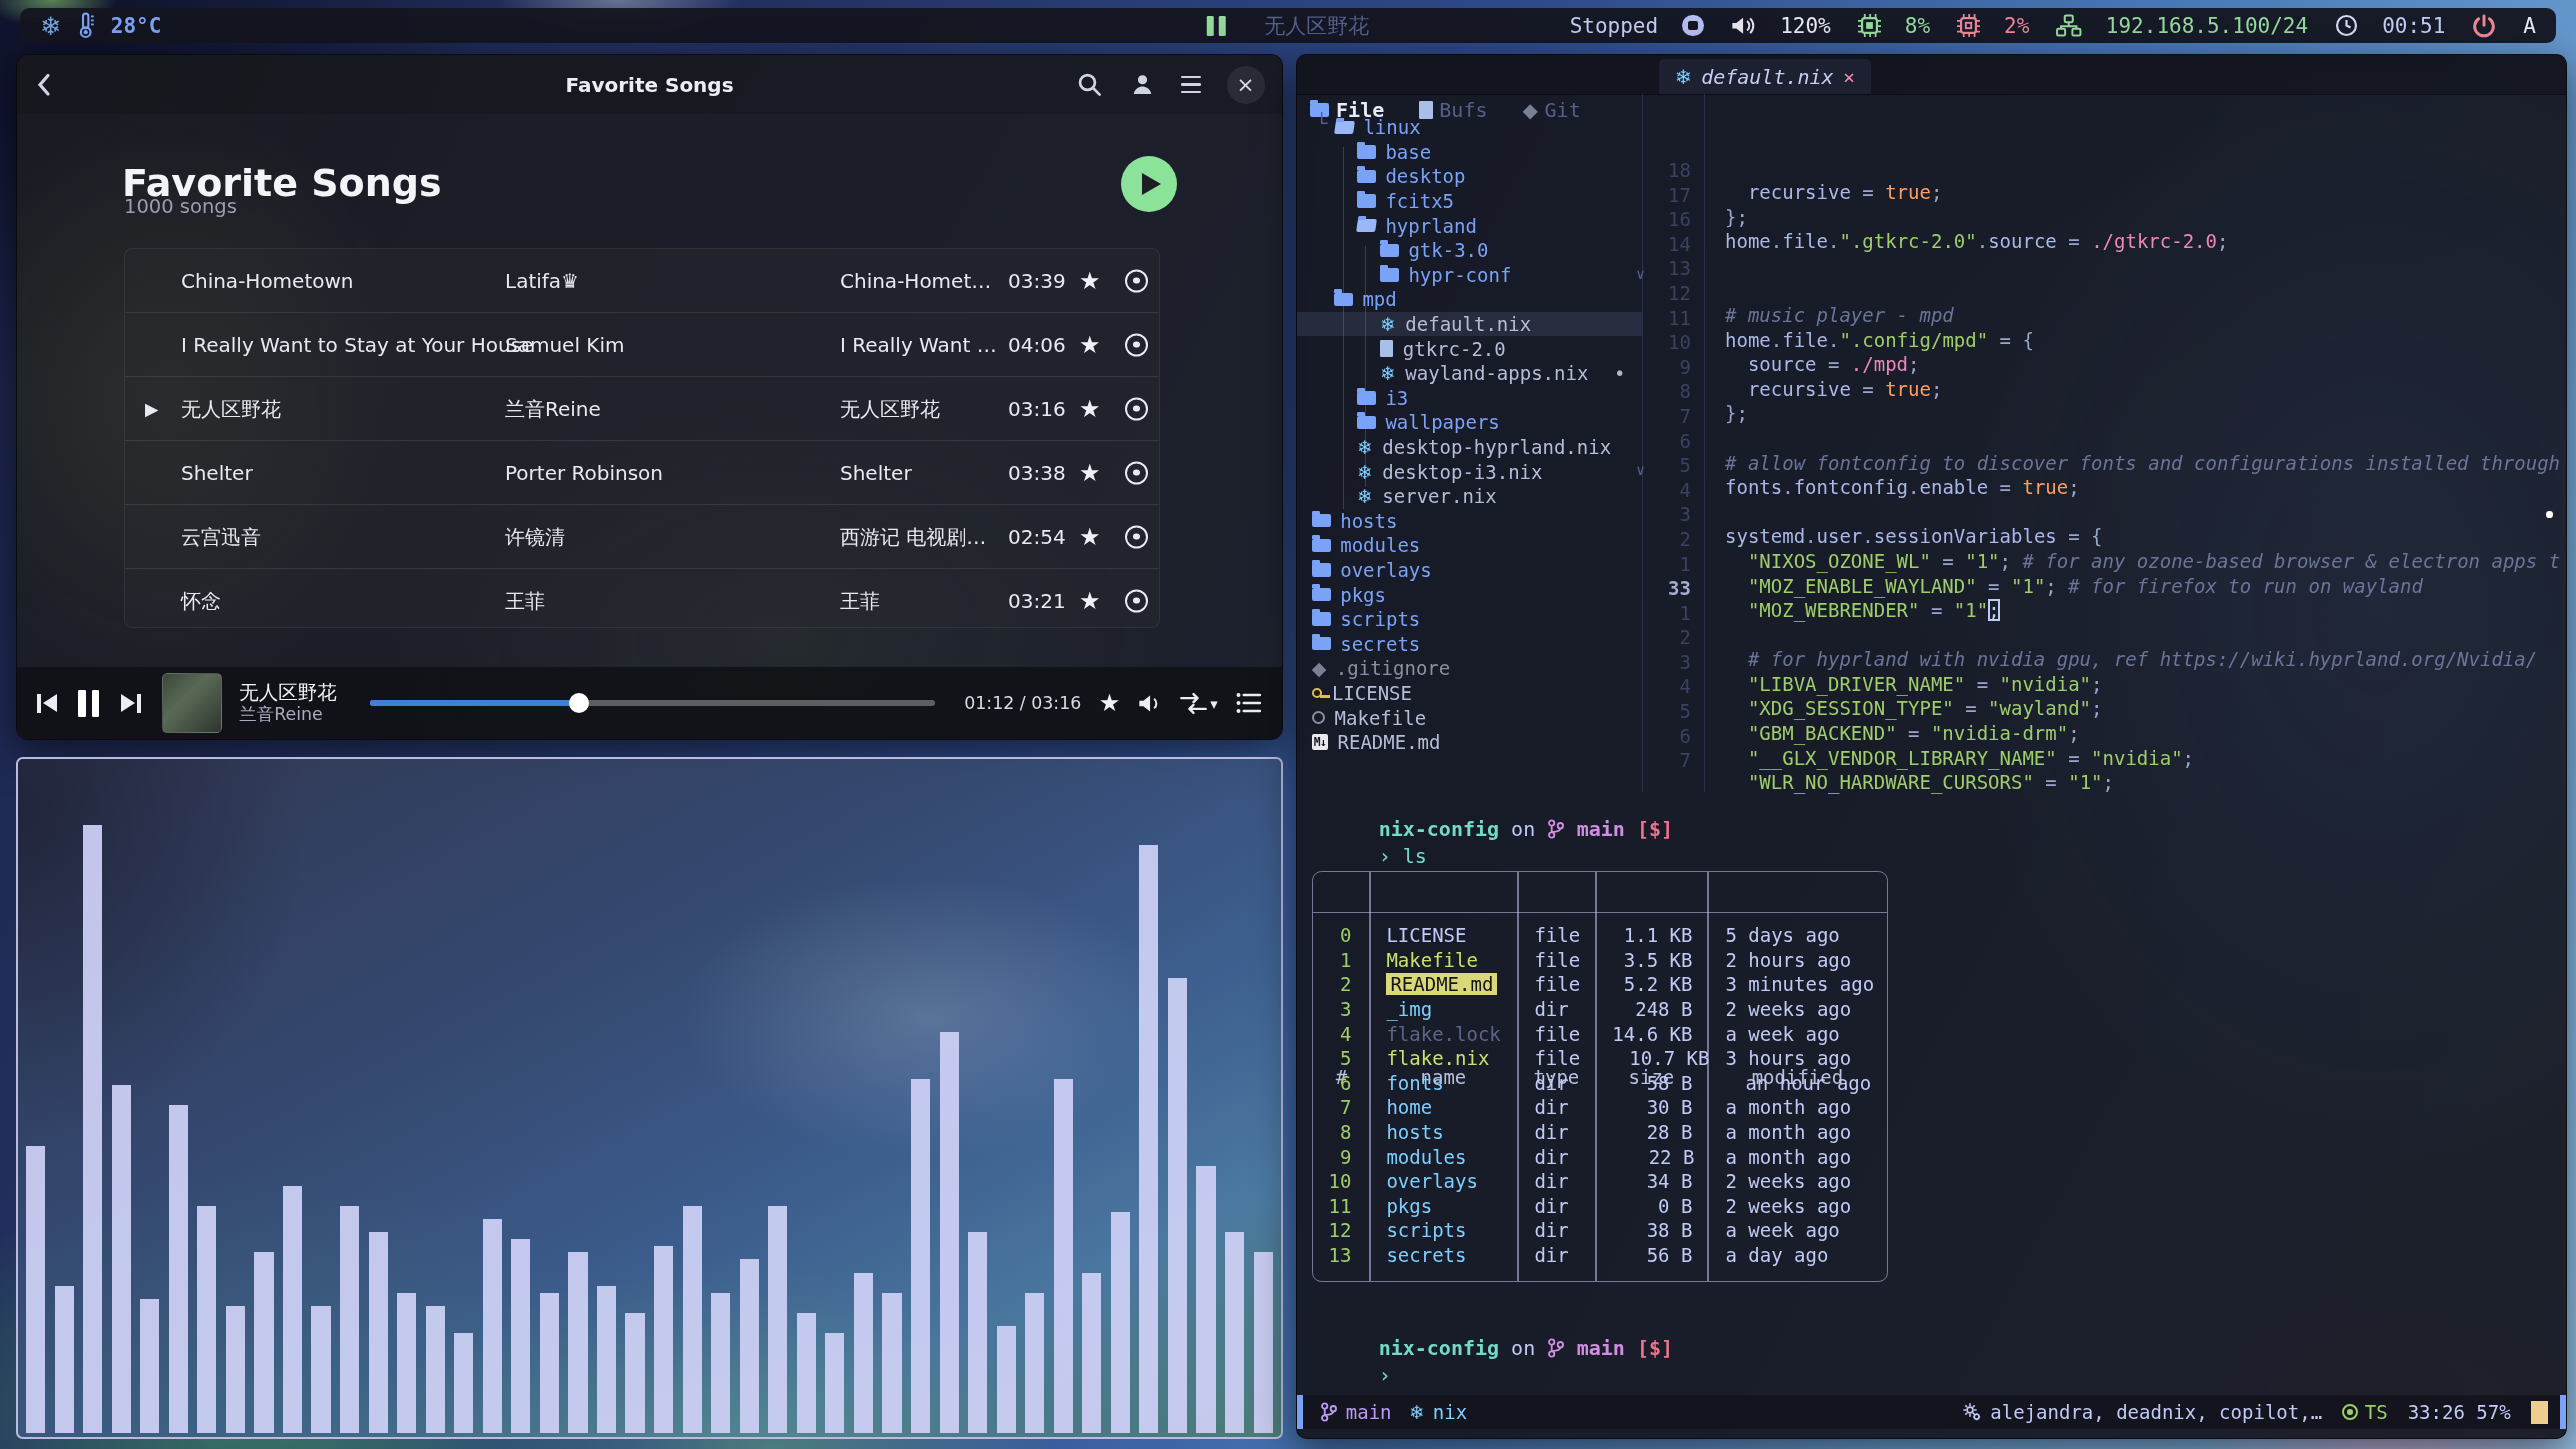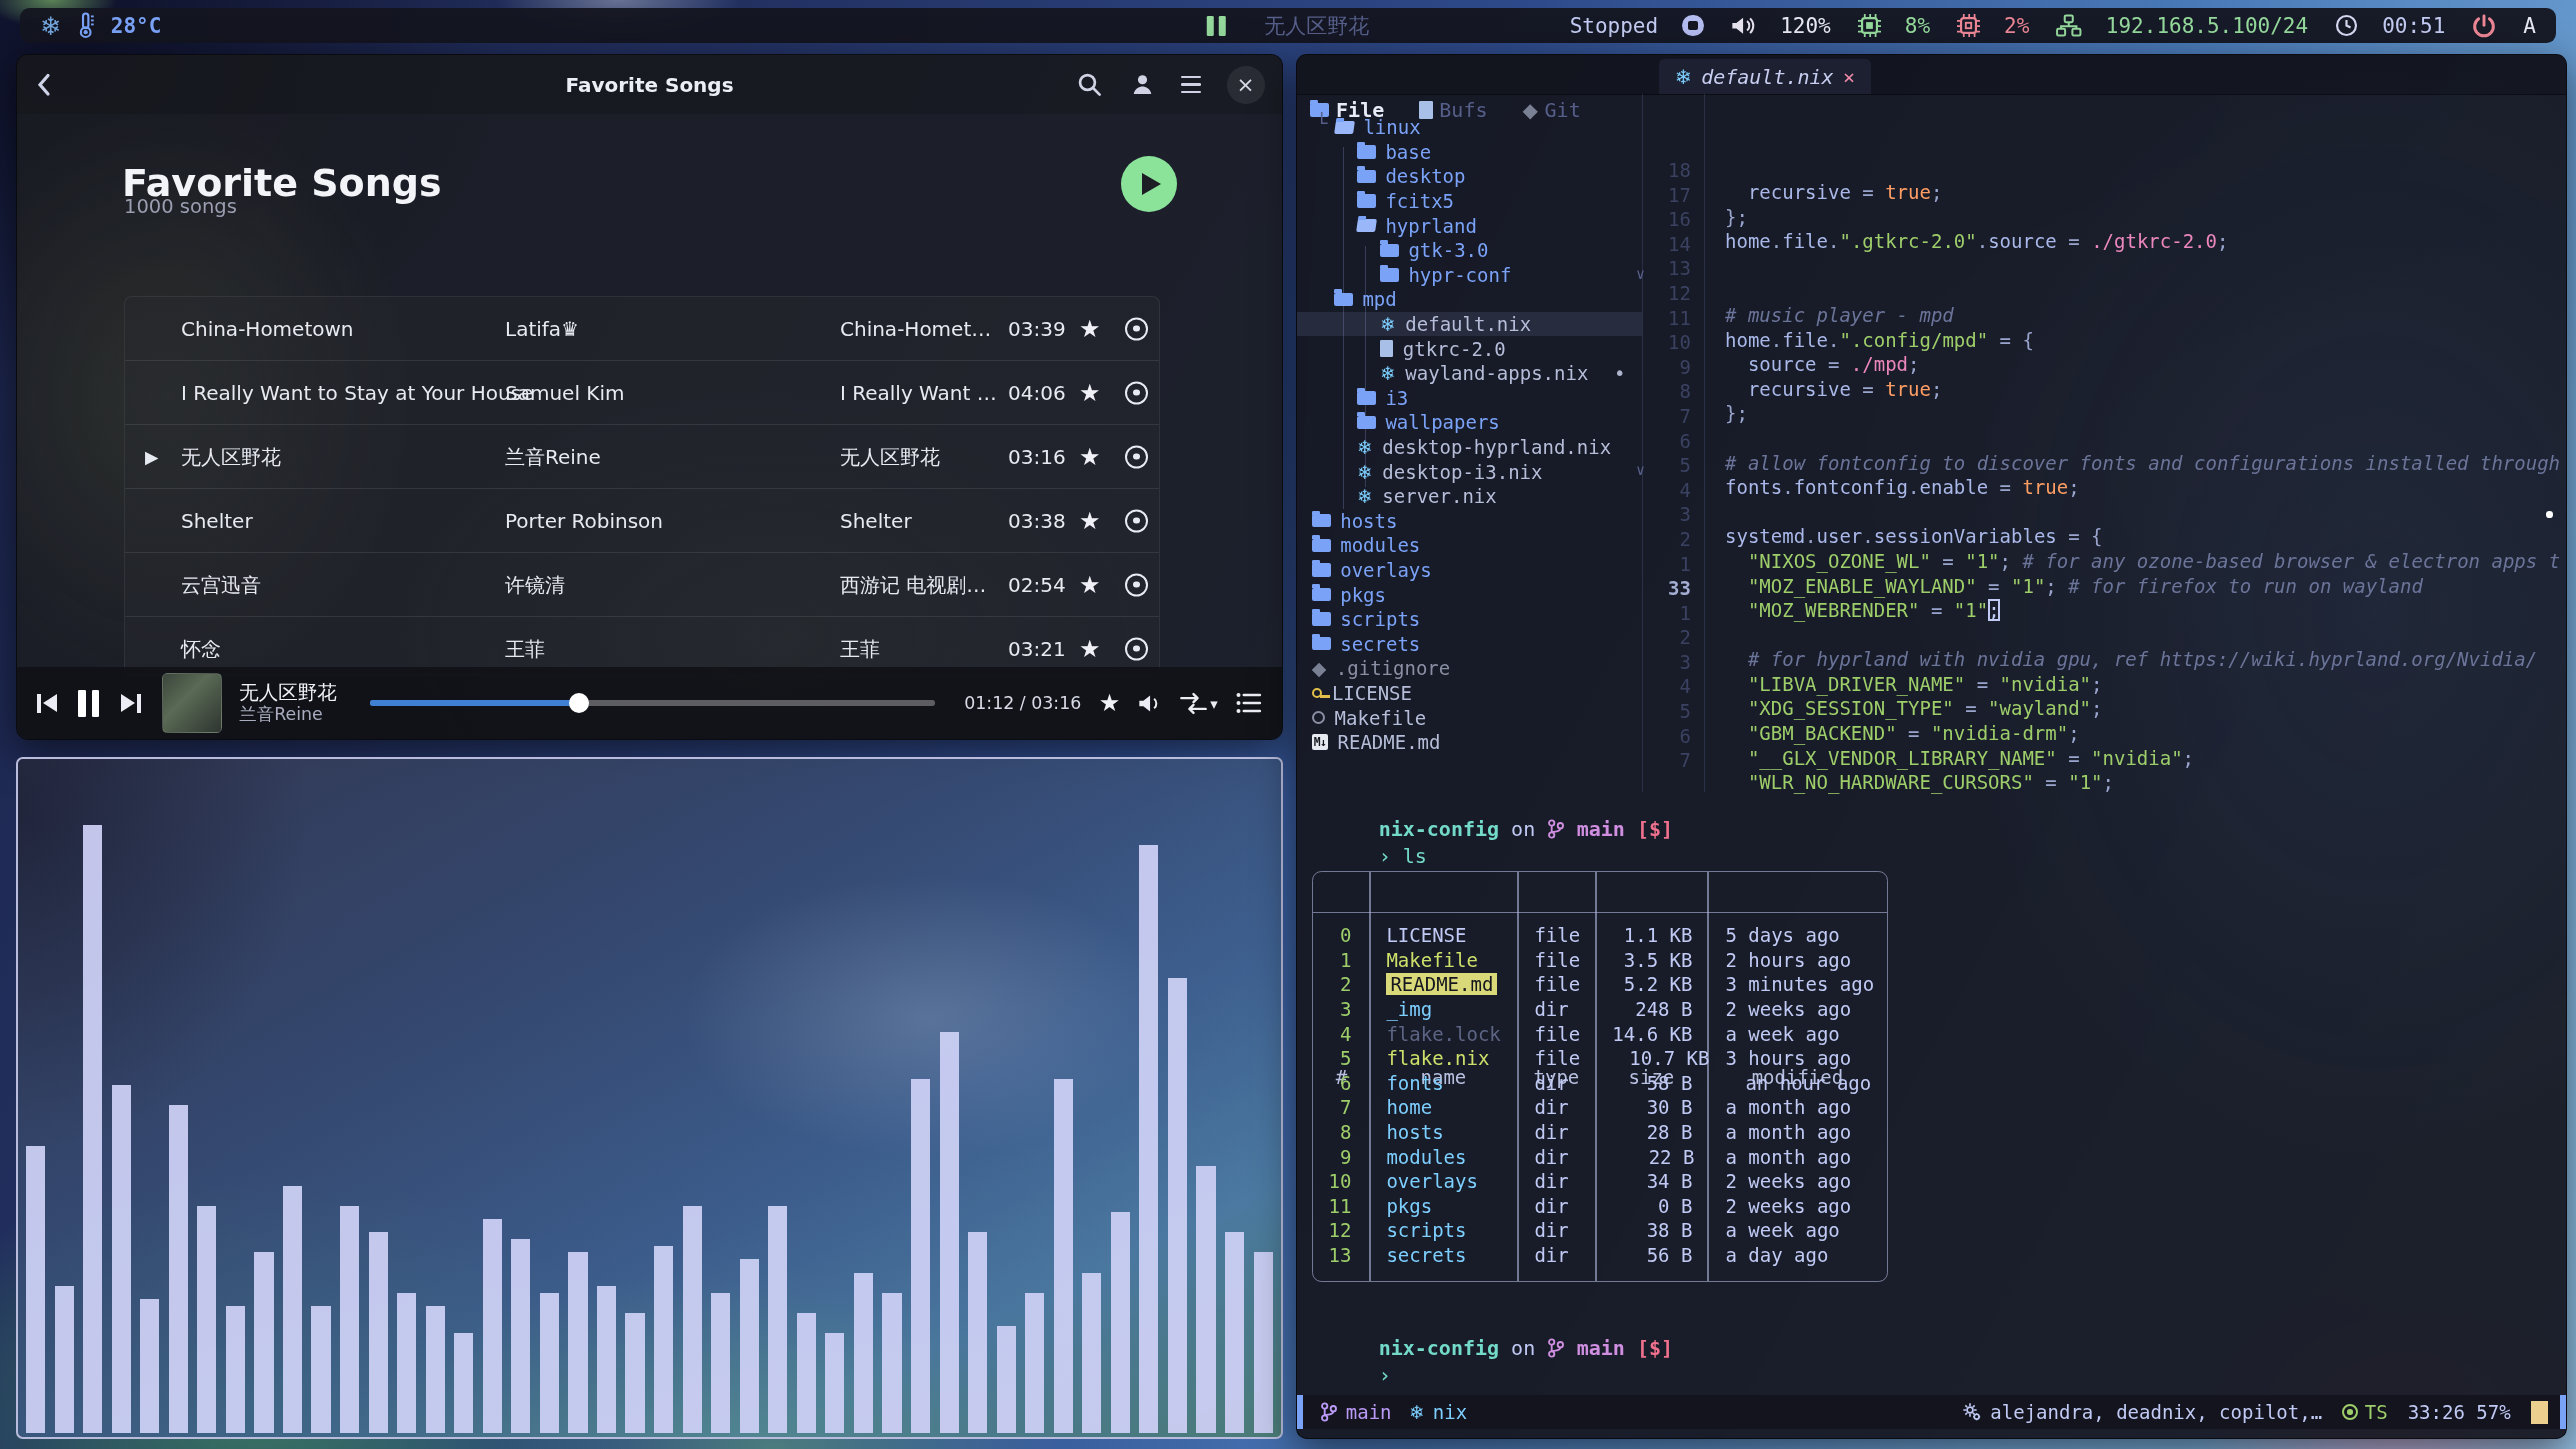--- a/index.html
+++ b/index.html
@@ -46,21 +46,21 @@
     display:flex;align-items:center;justify-content:center;font-size:21.5px;color:#d6d9e6;}
   .hamb{display:flex;flex-direction:column;gap:4.7px;}
   .hamb i{width:20px;height:2.7px;background:#cfd3e4;border-radius:1.3px;}
   .mp-h1{position:absolute;left:105px;top:81px;font-size:38px;font-weight:bold;color:#f3f4f8;}
   .mp-count{position:absolute;left:107px;top:140px;font-size:19.5px;color:#9a9eb0;}
   .fab{position:absolute;left:1104px;top:101px;width:56px;height:56px;border-radius:50%;background:#8be39a;
     display:flex;align-items:center;justify-content:center;}
   .fab i{width:0;height:0;border-left:19px solid #1d1e24;border-top:11.4px solid transparent;
     border-bottom:11.4px solid transparent;margin-left:5.4px;}
   .songlist{position:absolute;left:107px;top:193px;width:1036px;height:380px;border-radius:8px;
-    background:rgba(38,40,46,.5);border:0.7px solid rgba(255,255,255,.07);box-sizing:border-box;overflow:hidden;margin-top:48px;}
+    background:rgba(38,40,46,.5);border:0.7px solid rgba(255,255,255,.07);box-sizing:border-box;overflow:hidden;}
   .song-row{position:relative;height:63px;border-bottom:0.7px solid rgba(255,255,255,.09);font-size:20px;color:#e8eaf2;}
   .song-row:last-child{border-bottom:none;}
   .song-row span{position:absolute;top:50%;transform:translateY(-50%);white-space:nowrap;}
   .s-play{left:20px;font-size:17.4px;}
   .s-title{left:56px;}
   .s-artist{left:380px;}
   .s-album{left:715px;max-width:161px;overflow:hidden;text-overflow:ellipsis;}
   .s-time{left:883px;}
   .s-star{left:954px;font-size:24px;color:#f0f1f7;}
   .s-ring{left:1000px;width:23px;height:23px;border:2px solid #e8eaf2;border-radius:50%;box-sizing:border-box;}

